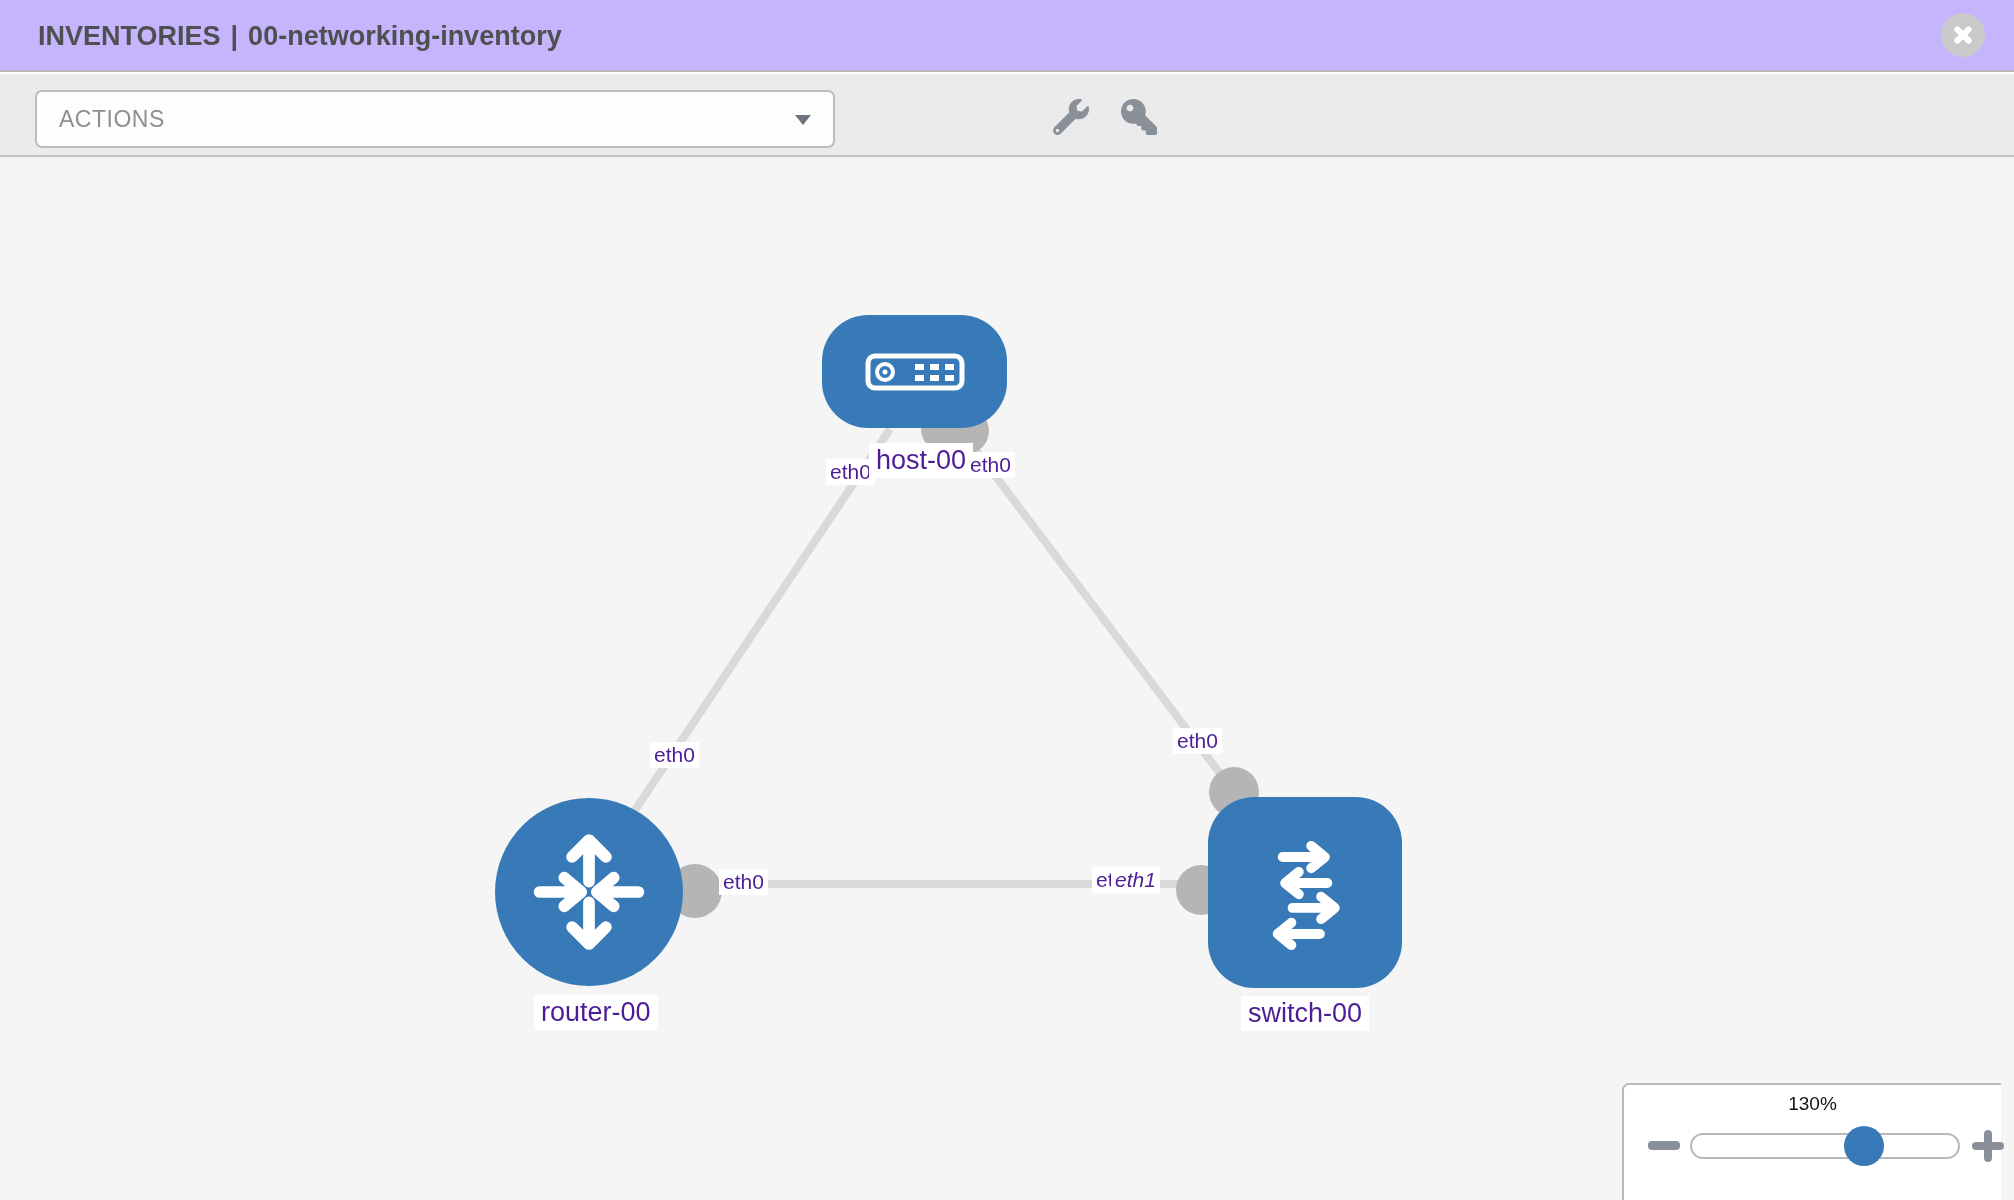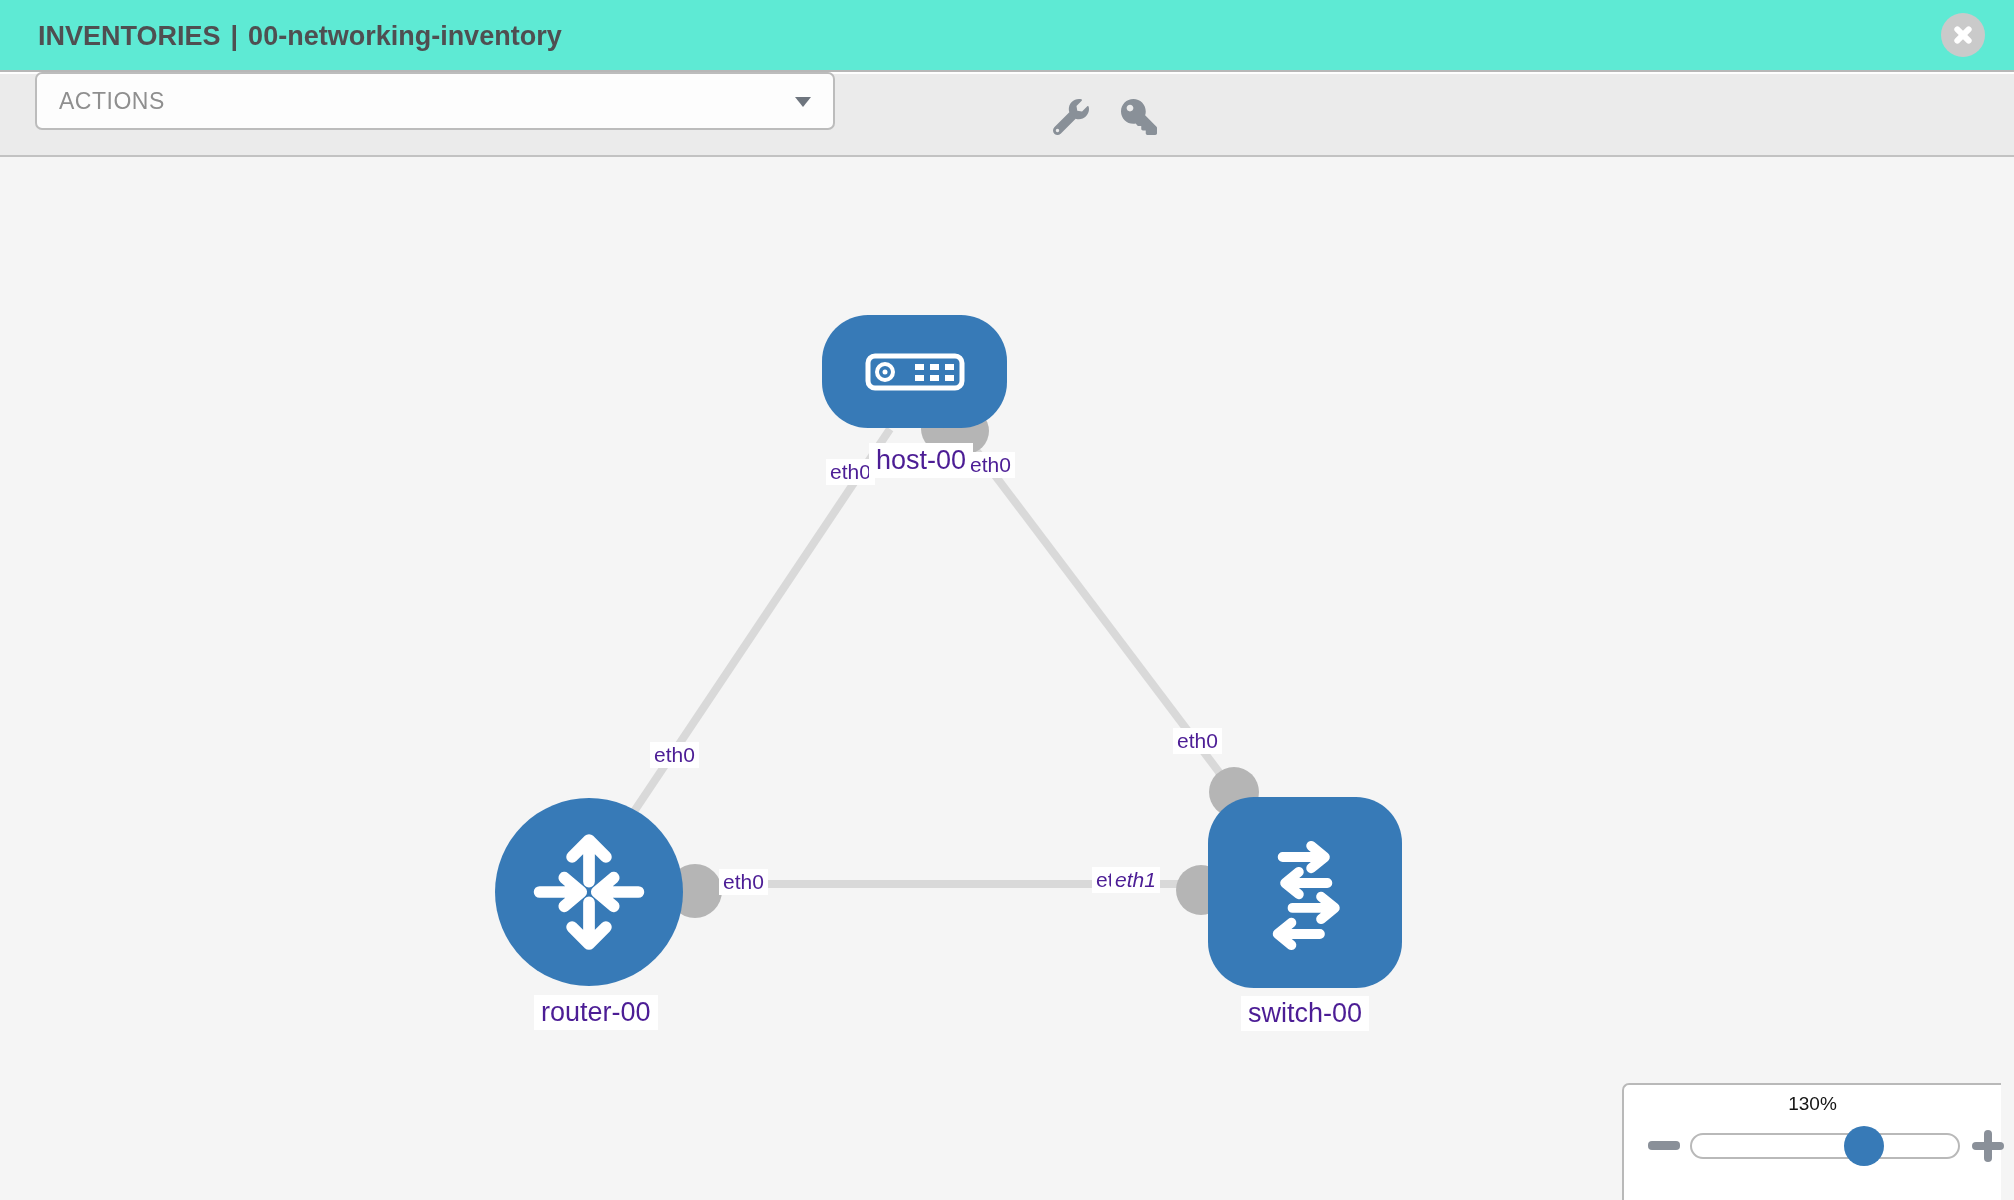--- a/index.html
+++ b/index.html
@@ -1,20 +1,20 @@
 <!DOCTYPE html>
 <html><head>
 <meta charset="utf-8">
 <style>
   * { margin:0; padding:0; box-sizing:border-box; }
   html,body { width:2014px; height:1200px; background:#fff; font-family:"Liberation Sans", sans-serif; }
   .app { position:relative; width:2014px; height:1200px; overflow:hidden; background:#fff; }
 
   
-  .header { position:absolute; left:0; top:0; width:2014px; height:72px; background:#5eead4; border-bottom:2px solid #b7b7b7; }
+  .header { position:absolute; left:0; top:0; width:2014px; height:72px; background:#c4b5fd; border-bottom:2px solid #b7b7b7; }
   .page-title { position:absolute; left:38px; top:0; height:72px; line-height:72px; font-size:27px; font-weight:700; color:#4f4f51; white-space:nowrap; }
   .page-title .sep { margin:0 10px; color:#4f4f51; }
   .close-btn { position:absolute; left:1941px; top:13px; width:44px; height:44px; border:none; border-radius:50%; background:#cacaca; cursor:pointer; }
   .close-btn .xbar { position:absolute; left:11px; top:19px; width:22px; height:6px; border-radius:3px; background:#fff; }
   .close-btn .xbar.a { transform:rotate(45deg); }
   .close-btn .xbar.b { transform:rotate(-45deg); }
 
   
   .toolbar { position:absolute; left:0; top:74px; width:2014px; height:83px; background:#ebebeb; border-bottom:2px solid #c2c2c2; }
   .select { position:absolute; top:11px; height:58px; background:#fdfdfd; border:2px solid #bcbcbc; border-radius:7px; cursor:pointer; }
@@ -70,21 +70,21 @@
     <div class="page-title">
       <span>INVENTORIES</span><span class="sep">|</span><span>00-networking-inventory</span>
     </div>
     <button class="close-btn">
       <span class="xbar a"></span>
       <span class="xbar b"></span>
     </button>
   </div>
 
   <div class="toolbar"></div>
-  <div class="select actions" style="position:absolute; top:72px;">
+  <div class="select actions" style="position:absolute; top:90px;">
     <span class="sel-label">ACTIONS</span>
     <span class="caret"></span>
   </div>
   <button class="tool-btn wrench">
     <svg viewBox="0 0 512 512">
       <path d="M507.73 109.1c-2.24-9.03-13.54-12.09-20.12-5.51l-74.36 74.36-67.88-11.31-11.31-67.88 74.36-74.36c6.62-6.62 3.43-17.9-5.66-20.16-47.38-11.74-99.55.91-136.58 37.93-39.64 39.64-50.55 97.1-34.05 147.2L18.74 402.76c-24.99 24.99-24.99 65.51 0 90.5 24.99 24.99 65.51 24.99 90.5 0l213.21-213.21c50.12 16.71 107.47 5.68 147.37-34.22 37.07-37.07 49.7-89.32 37.91-136.73zM64 472c-13.25 0-24-10.75-24-24 0-13.26 10.75-24 24-24s24 10.74 24 24c0 13.25-10.75 24-24 24z"></path>
     </svg>
   </button>
   <button class="tool-btn key">
     <svg viewBox="0 0 512 512">

